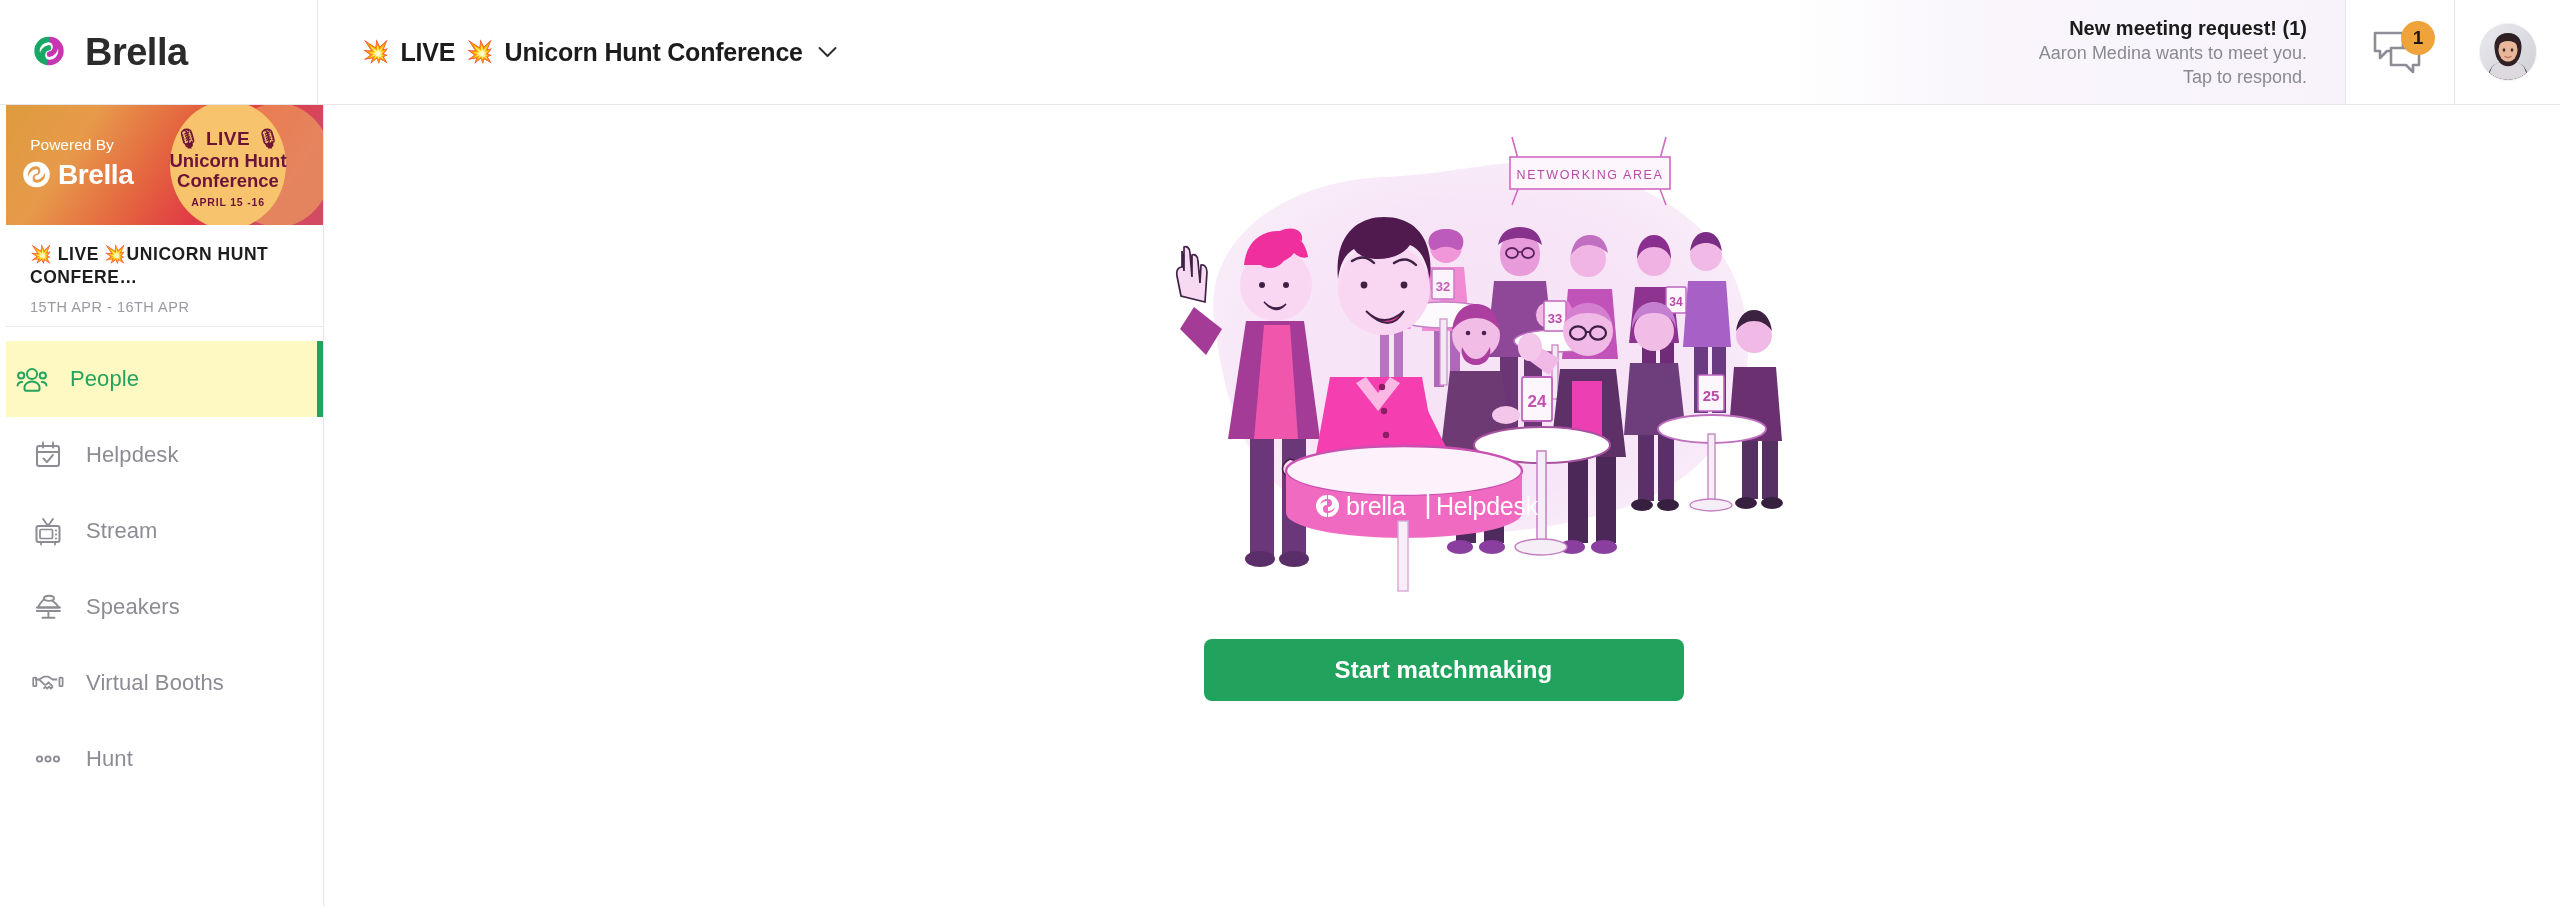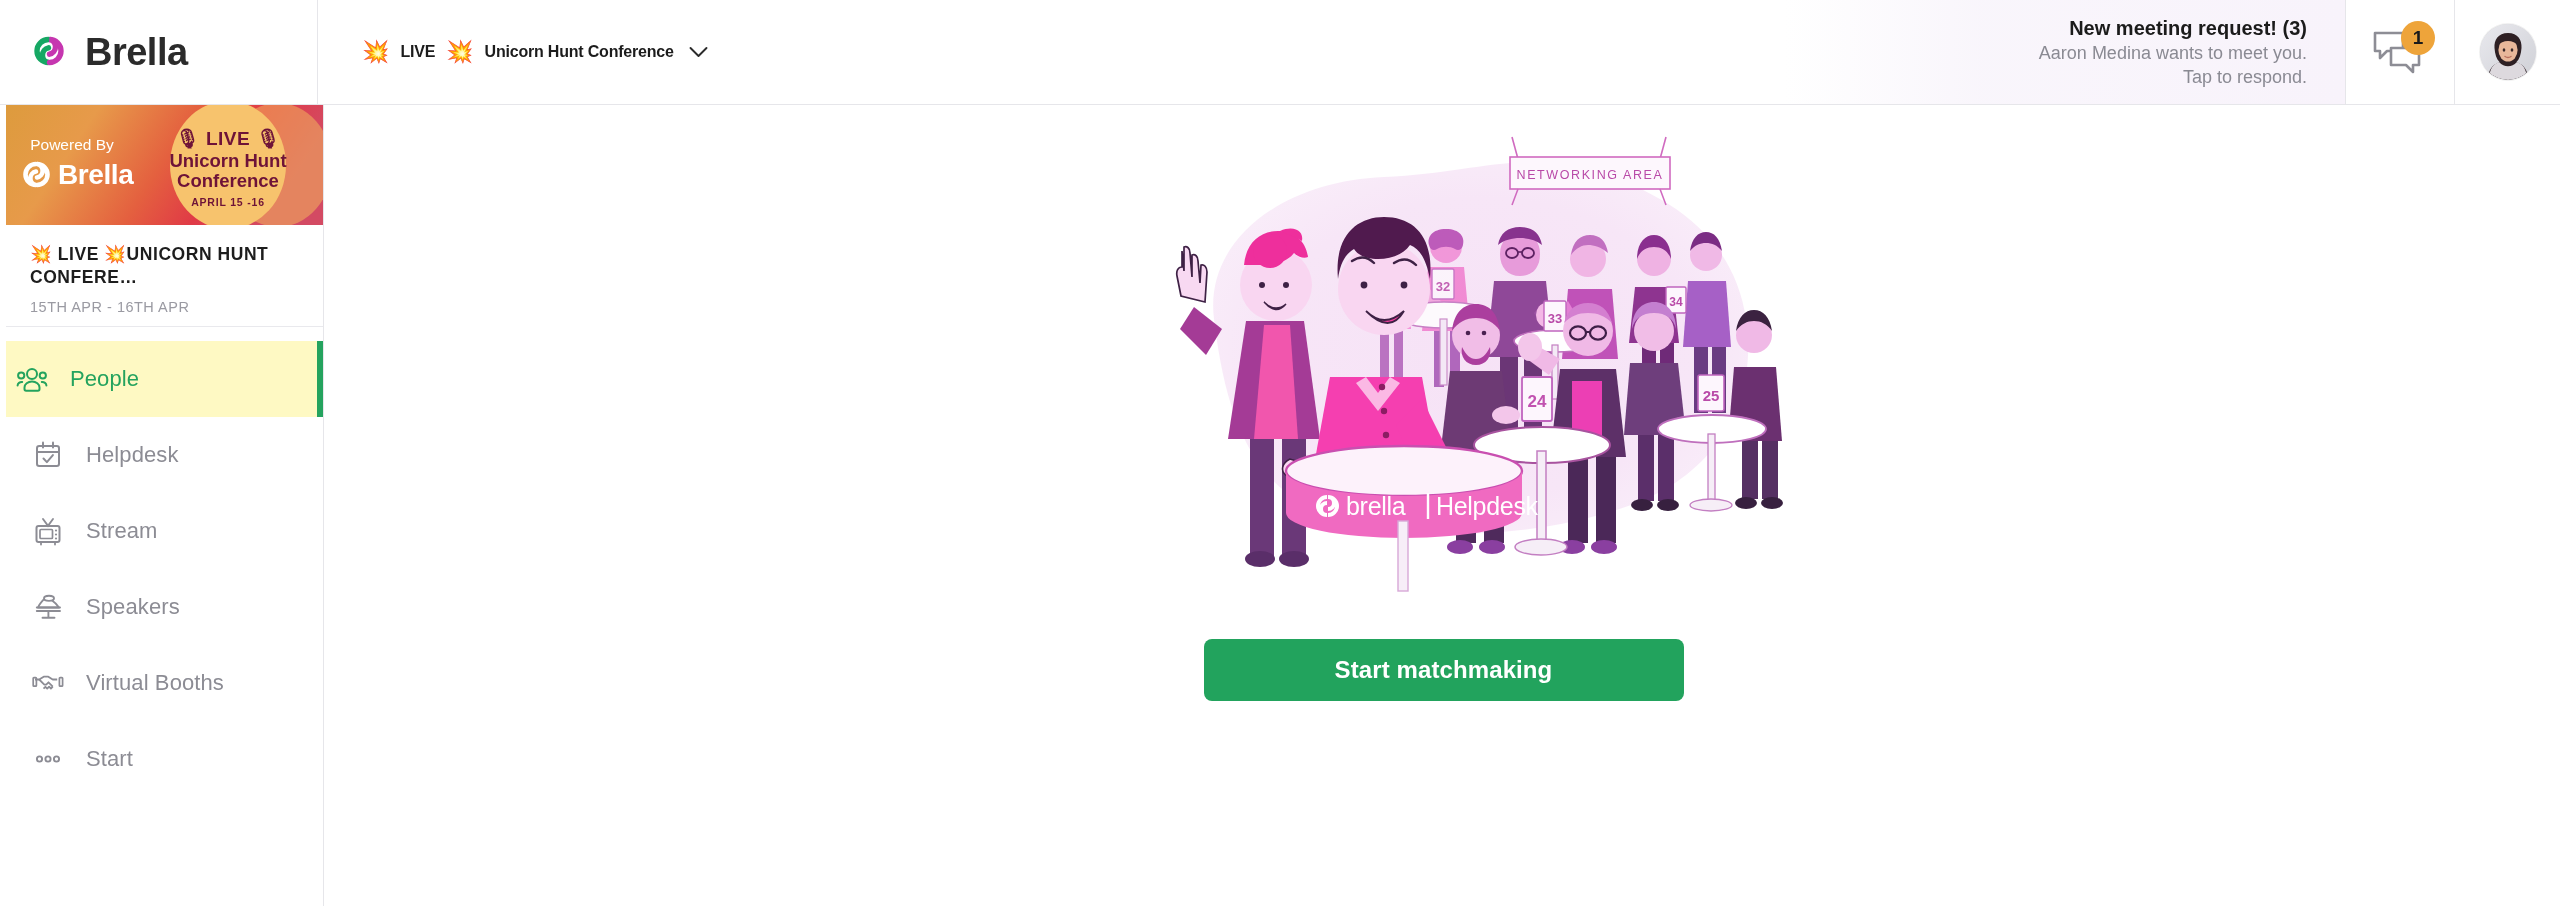--- a/index.html
+++ b/index.html
@@ -74,21 +74,21 @@
     background: none;
     border: none;
     cursor: pointer;
     font-family: inherit;
     padding: 6px 4px;
     border-radius: 4px;
     white-space: nowrap;
   }
   .event-title-btn .emoji { font-size: 22px; line-height: 1; }
   .event-title-btn .title-text {
-    font-size: 16px;
+    font-size: 25px;
     font-weight: 600;
     color: #1c1c1c;
     letter-spacing: -0.2px;
   }
   .chevron-down {
     width: 19px; height: 12px; display: block; margin-left: 4px;
   }
 
   .notification-banner {
     width: 560px;
@@ -310,21 +310,21 @@
         <span class="title-text">LIVE</span>
         <span class="emoji">💥</span>
         <span class="title-text">Unicorn Hunt Conference</span>
         <svg class="chevron-down" viewBox="0 0 19 12">
           <path d="M1.5 2 L9.5 10 L17.5 2" fill="none" stroke="#2b2b2b" stroke-width="1.9" stroke-linecap="round" stroke-linejoin="round"></path>
         </svg>
       </button>
     </div>
 
     <div class="notification-banner">
-      <div class="notif-title">New meeting request! (3)</div>
+      <div class="notif-title">New meeting request! (1)</div>
       <div class="notif-sub">Aaron Medina wants to meet you.</div>
       <div class="notif-sub">Tap to respond.</div>
     </div>
 
     <div class="chat-zone">
       <div class="chat-icon-wrap">
         <svg viewBox="0 0 58 48" width="58" height="48">
           <path d="M4 5 h28 v18 h-16 l-7 7 v-7 h-5 z" fill="#ffffff" stroke="#8d8d95" stroke-width="2.6" stroke-linejoin="round"></path>
           <path d="M20 20 h28 v17 h-6 v7 l-7 -7 h-15 z" fill="#ffffff" stroke="#8d8d95" stroke-width="2.6" stroke-linejoin="round"></path>
         </svg>
@@ -467,21 +467,21 @@
       </a>
 
       <a class="nav-item" href="#">
         <span class="nav-icon">
           <svg viewBox="0 0 32 32" width="32" height="32">
             <circle cx="7.5" cy="16" r="2.6" fill="none" stroke="#8c8c94" stroke-width="1.9"></circle>
             <circle cx="16" cy="16" r="2.6" fill="none" stroke="#8c8c94" stroke-width="1.9"></circle>
             <circle cx="24.5" cy="16" r="2.6" fill="none" stroke="#8c8c94" stroke-width="1.9"></circle>
           </svg>
         </span>
-        <span class="nav-label">Start</span>
+        <span class="nav-label">Hunt</span>
       </a>
 
     </div>
   </nav>
 
   <main class="main">
 
     <div class="illustration-wrap">
       <svg viewBox="0 0 700 480">
         <defs>

